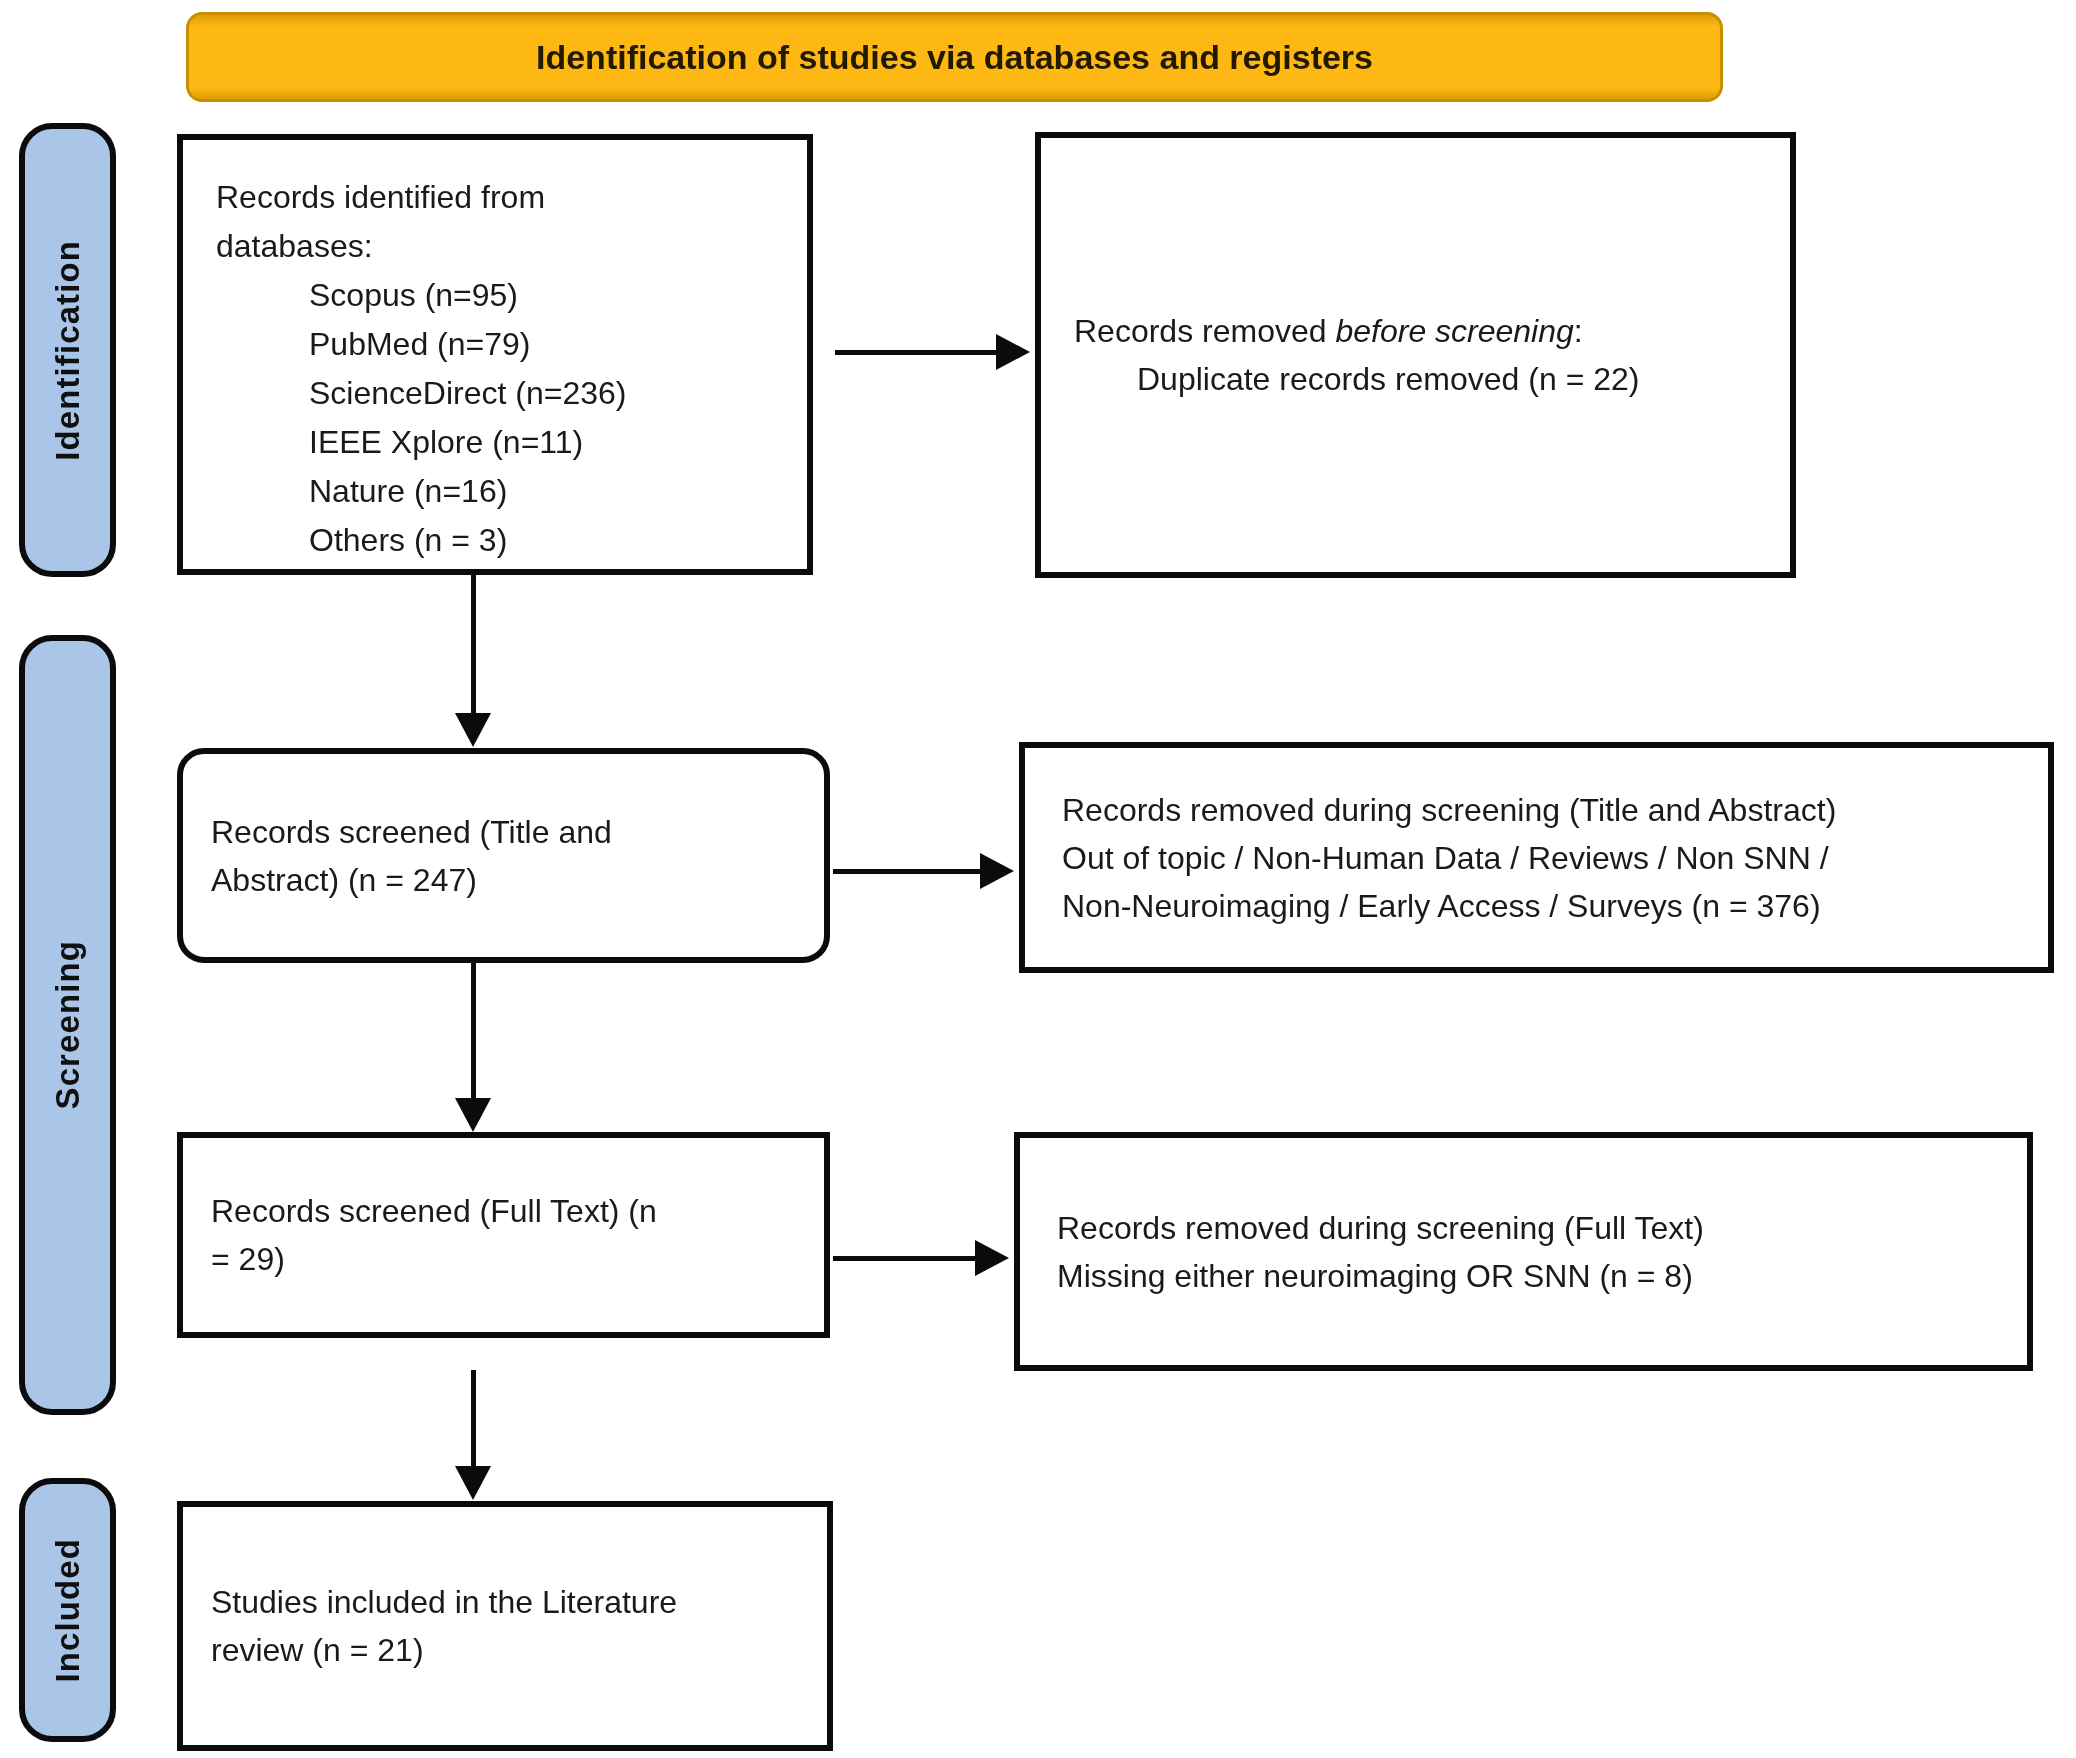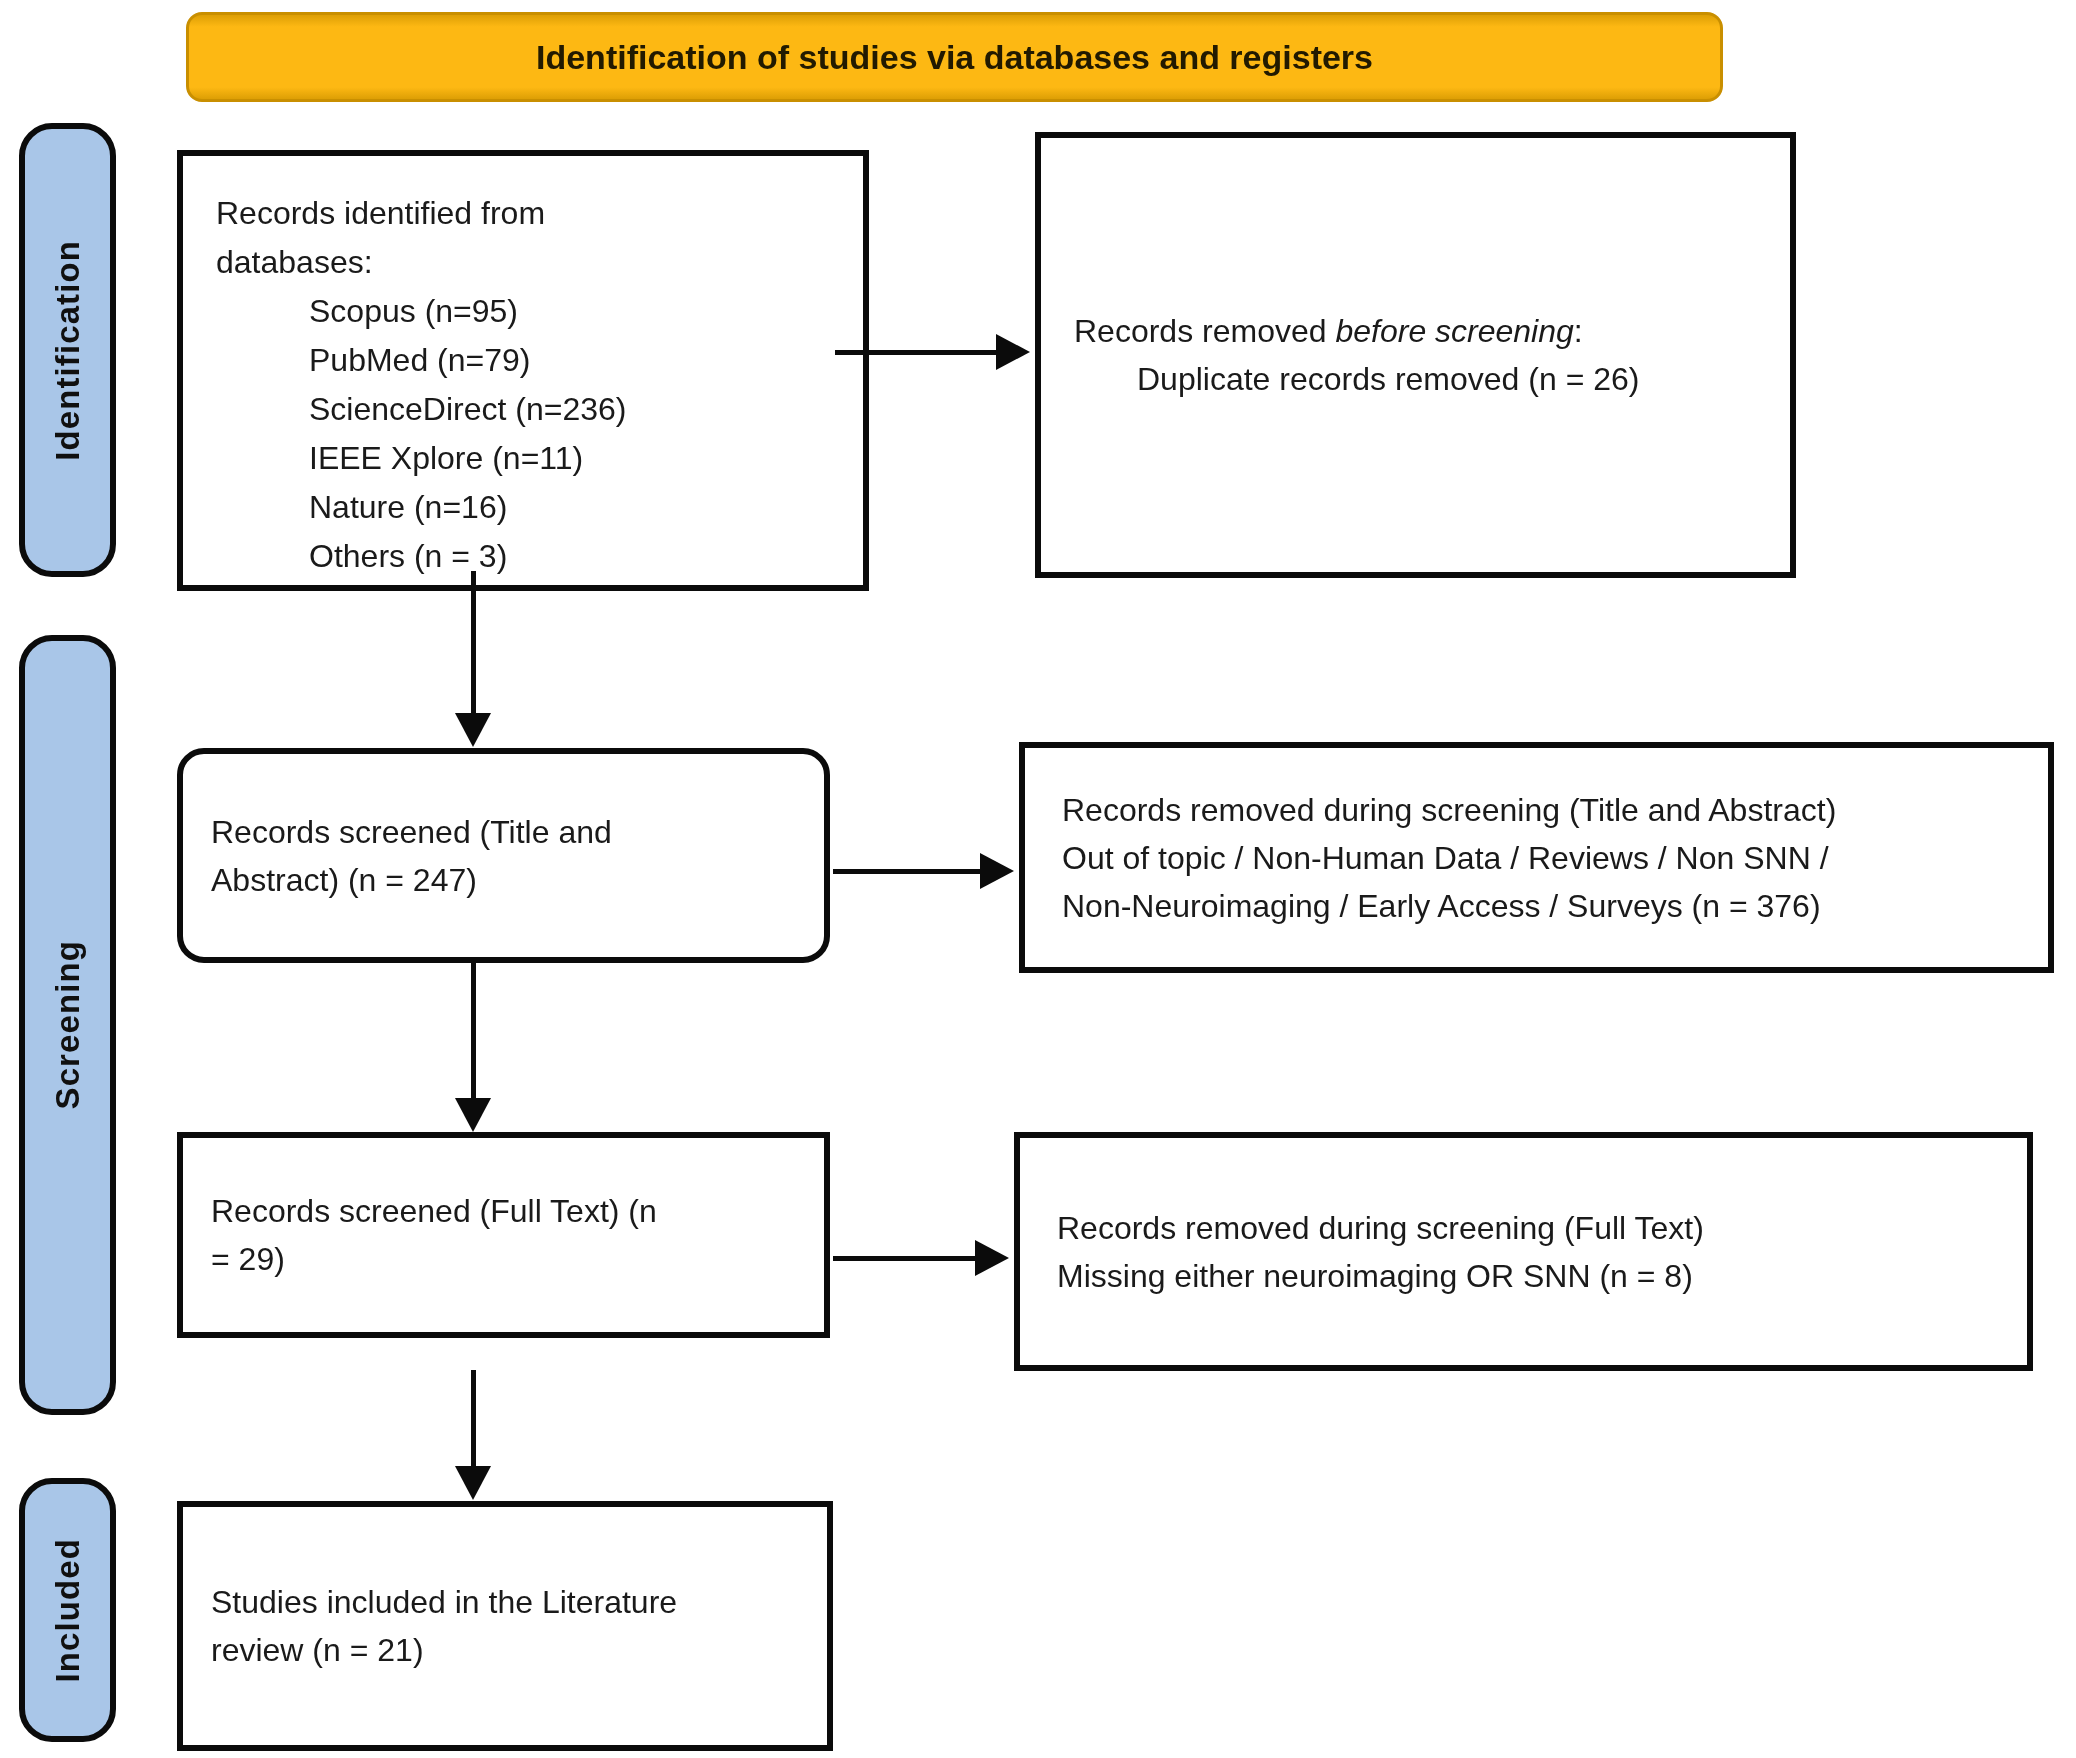--- a/index.html
+++ b/index.html
@@ -41,21 +41,21 @@
   
   .box {
     position: absolute; box-sizing: border-box;
     background: var(--box-fill, #ffffff);
     border: 6px solid var(--line-color, #0B0B0B);
     font-size: 32px;
   }
   .vcenter { display: flex; align-items: center; }
   .line { line-height: 48px; white-space: nowrap; }
 
-  .box-identified { left: 177px; top: 134px; width: 692px; height: 441px; padding: 33px 10.8px 0 33px; margin-top: 16px; }
+  .box-identified { left: 177px; top: 134px; width: 636px; height: 441px; padding: 33px 10.8px 0 33px; }
   .box-identified .line { line-height: 49px; }
   .indent  { margin-left: 93px; }
   .indent2 { margin-left: 63px; }
 
   .box-removed-before { left: 1035px; top: 132px; width: 761px; height: 446px; padding-left: 33px; }
   .box-screened-ta    { left: 177px;  top: 748px; width: 653px; height: 215px; padding-left: 28px; border-radius: 27px; }
   .box-removed-ta     { left: 1019px; top: 742px; width: 1035px; height: 231px; padding-left: 37px; align-items: center; }
   .box-screened-ft    { left: 177px;  top: 1132px; width: 653px; height: 206px; padding-left: 28px; }
   .box-removed-ft     { left: 1014px; top: 1132px; width: 1019px; height: 239px; padding-left: 37px; }
   .box-included       { left: 177px;  top: 1501px; width: 656px; height: 250px; padding-left: 28px; }
@@ -100,21 +100,21 @@
     <div class="line indent">PubMed (n=79)</div>
     <div class="line indent">ScienceDirect (n=236)</div>
     <div class="line indent">IEEE Xplore (n=11)</div>
     <div class="line indent">Nature (n=16)</div>
     <div class="line indent">Others (n = 3)</div>
   </div>
 
   <div class="box box-removed-before vcenter">
     <div>
       <div class="line"><span>Records removed </span><i>before screening</i><span>:</span></div>
-      <div class="line indent2">Duplicate records removed (n = 26)</div>
+      <div class="line indent2">Duplicate records removed (n = 22)</div>
     </div>
   </div>
 
   <div class="box box-screened-ta vcenter">
     <div>
       <div class="line">Records screened (Title and</div>
       <div class="line">Abstract) (n = 247)</div>
     </div>
   </div>
 

